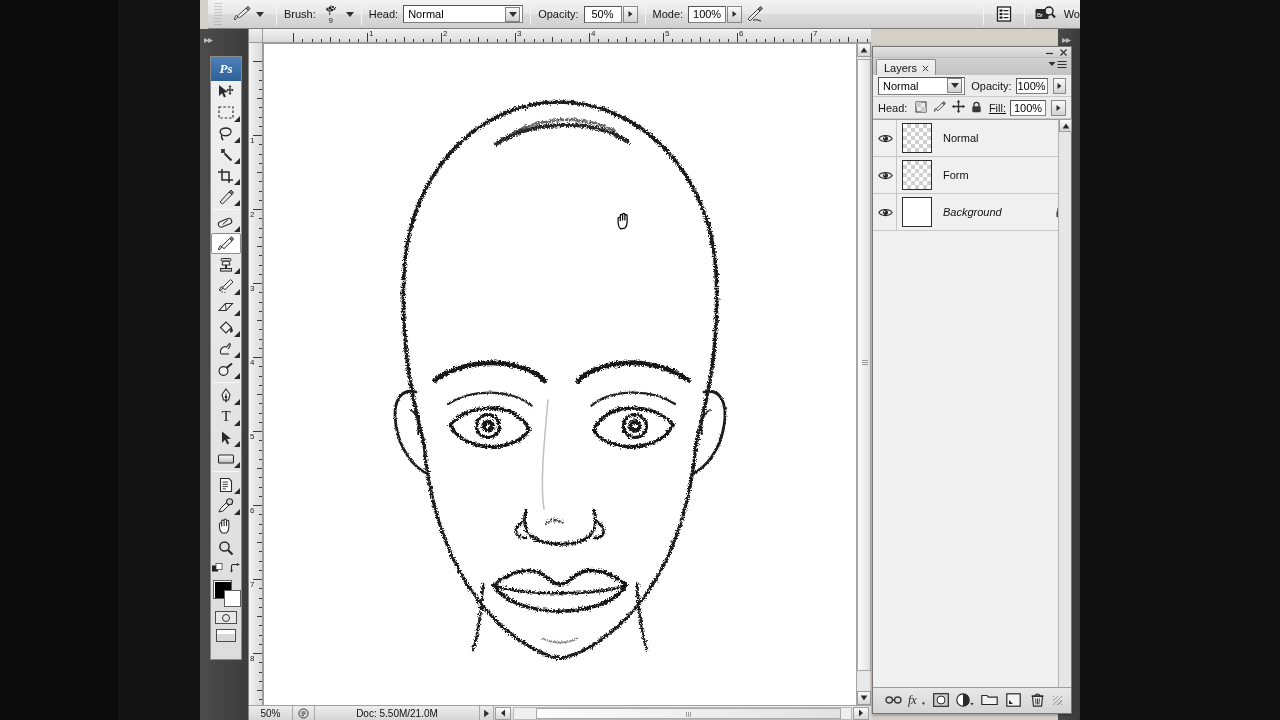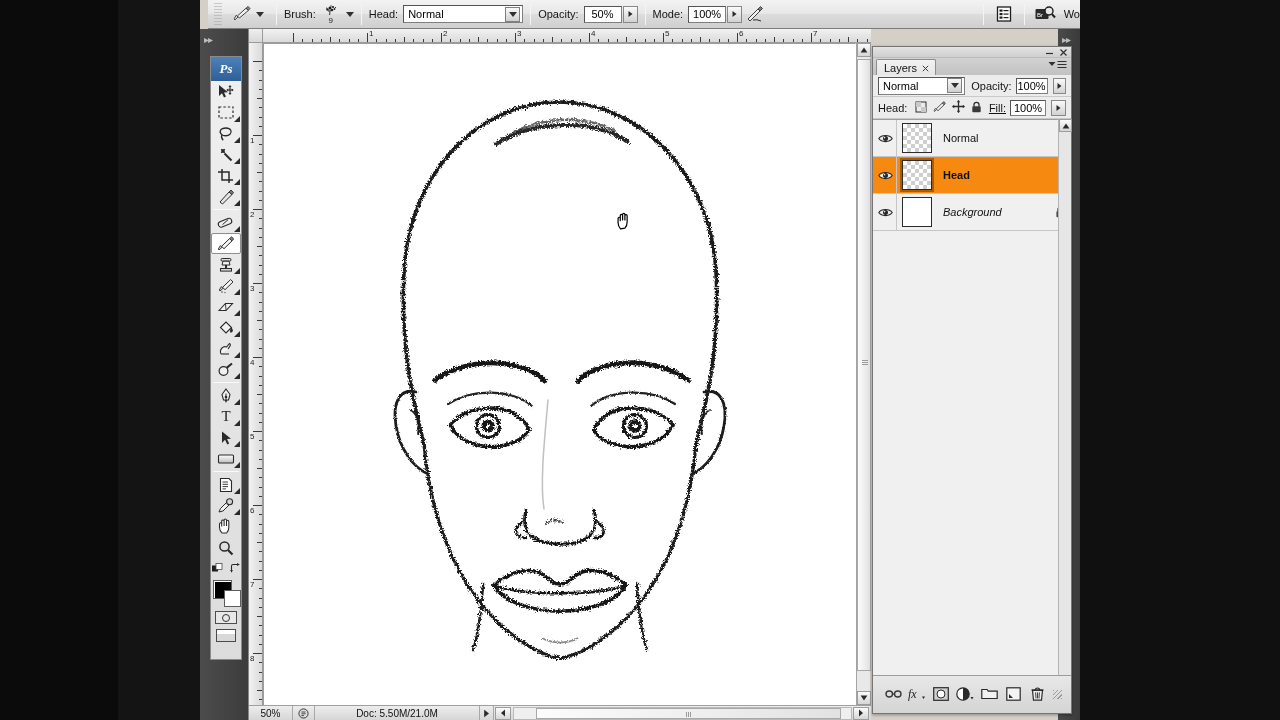--- a/index.html
+++ b/index.html
@@ -160,21 +160,21 @@
               linear-gradient(45deg,#cfcfcf 25%,#fff 25%,#fff 75%,#cfcfcf 75%);
             background-size:8px 8px; background-position:0 0,4px 4px; }
   .lthumb.solid { background-image:none; background:#fff; }
   .layerrow.active .lthumb { outline:2px solid #b05a00; outline-offset:0px; }
   .lname { font-size:11px; color:#111; padding-left:6px; flex:1; }
   .lname.bold { font-weight:bold; }
   .lname.ital { font-style:italic; }
   .lockcell { width:22px; display:flex; align-items:center; justify-content:center; }
   .lp-scroll { position:absolute; right:0; top:72px; bottom:26px; width:13px;
                background:#e6e6e6; border-left:1px solid #b4b4b4; }
-  .lp-bottom { position:absolute; left:0; right:0; bottom:0; height:38px;
+  .lp-bottom { position:absolute; left:0; right:0; bottom:0; height:26px;
                background:linear-gradient(180deg,#e8e8e8,#d4d4d4); border-top:1px solid #9d9d9d;
                display:flex; align-items:center; justify-content:space-around; padding:0 8px; }
   .cursor-hand { position:absolute; left:607px; top:204px; width:20px; height:22px; pointer-events:none; }
 </style>
 </head>
 <body>
 
 <div id="screen">
   <div class="backdrop"></div>
   <div class="appframe"></div>
@@ -908,32 +908,32 @@
       <circle cx="7.5" cy="5.5" r="2.5" fill="#262626"></circle>
       <circle cx="6.6" cy="4.7" r="0.8" fill="#f2f2f2"></circle>
             </svg>
           </div>
           <div class="thumbcell">
             <div class="lthumb"></div>
           </div>
           <div class="lname">Normal</div>
           <div class="lockcell"></div>
         </div>
-        <div class="layerrow active">
+        <div class="layerrow">
           <div class="eyecell">
             <svg width="15" height="11" viewBox="0 0 15 11">
       <path d="M0.8 5.5 C3.5 1.4 11.5 1.4 14.2 5.5 C11.5 9.6 3.5 9.6 0.8 5.5 Z" fill="#e9e9e9" stroke="#262626" stroke-width="1.1"></path>
       <circle cx="7.5" cy="5.5" r="2.5" fill="#262626"></circle>
       <circle cx="6.6" cy="4.7" r="0.8" fill="#f2f2f2"></circle>
             </svg>
           </div>
           <div class="thumbcell">
             <div class="lthumb"></div>
           </div>
-          <div class="lname bold">Head</div>
+          <div class="lname">Form</div>
           <div class="lockcell"></div>
         </div>
         <div class="layerrow">
           <div class="eyecell">
             <svg width="15" height="11" viewBox="0 0 15 11">
       <path d="M0.8 5.5 C3.5 1.4 11.5 1.4 14.2 5.5 C11.5 9.6 3.5 9.6 0.8 5.5 Z" fill="#e9e9e9" stroke="#262626" stroke-width="1.1"></path>
       <circle cx="7.5" cy="5.5" r="2.5" fill="#262626"></circle>
       <circle cx="6.6" cy="4.7" r="0.8" fill="#f2f2f2"></circle>
             </svg>
           </div>

